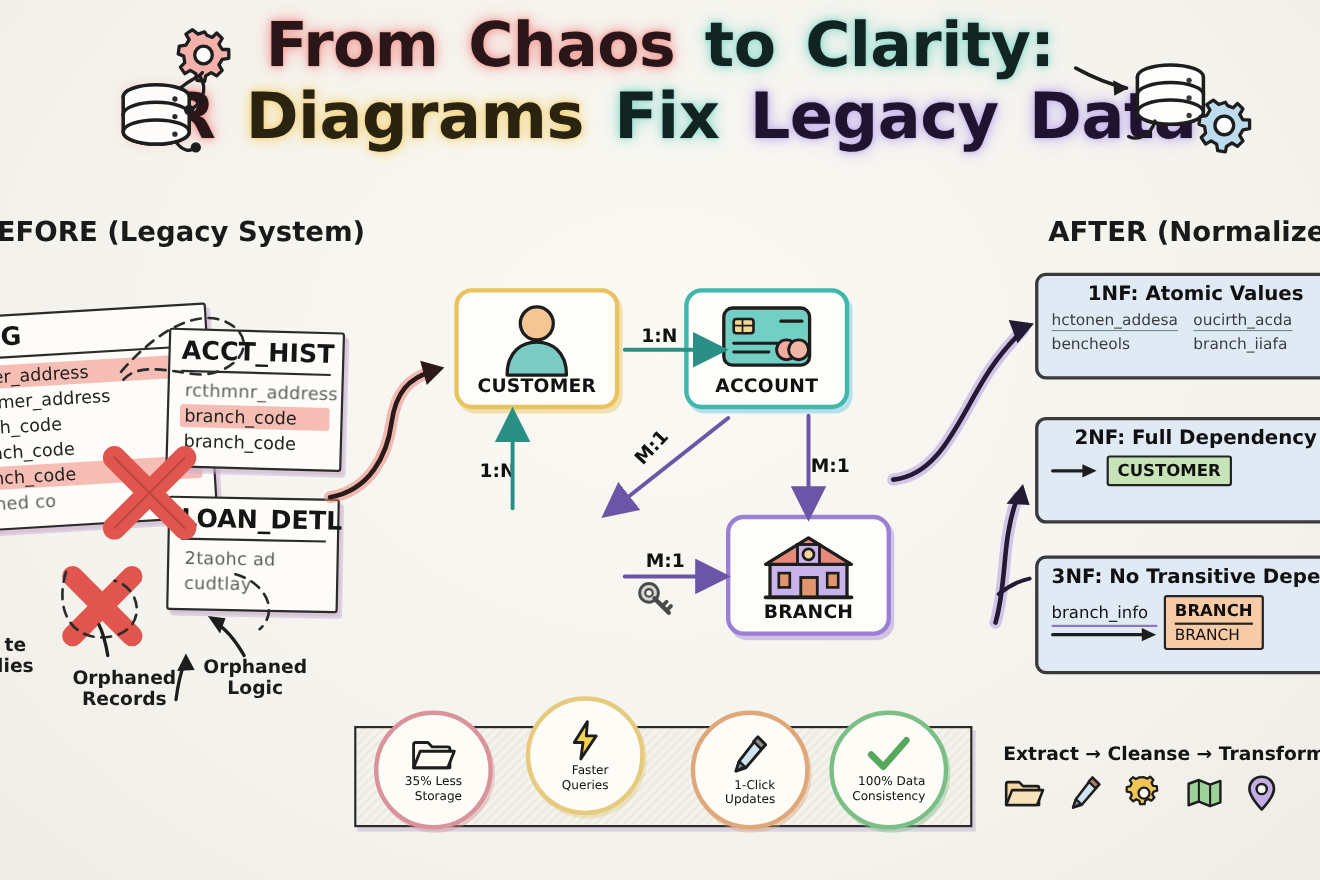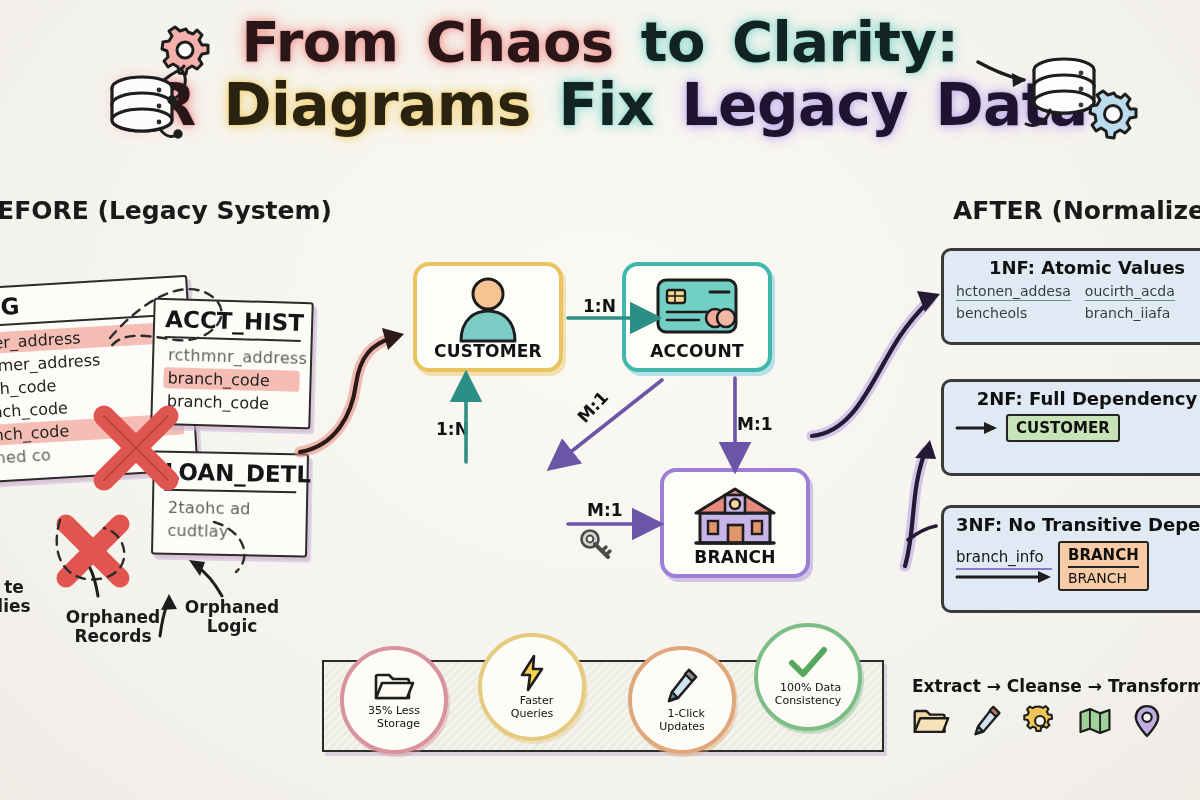--- a/index.html
+++ b/index.html
@@ -202,21 +202,21 @@
     text-align: center;
   }
   .result-text {
     font-family: "DejaVu Sans", sans-serif;
     font-size: 11px; font-weight: normal; color: #111;
     line-height: 1.1; white-space: pre-line; margin-top: 3px; text-align: right;
   }
   #badge-0 { left: 340px; top: 646px; border-color:#d9939d; box-shadow: 2px 3px 0 rgba(217,147,157,.4); }
   #badge-1 { left: 478px; top: 633px; border-color:#e6ca7d; box-shadow: 2px 3px 0 rgba(230,202,125,.4); }
   #badge-2 { left: 628px; top: 646px; border-color:#e0a87a; box-shadow: 2px 3px 0 rgba(224,168,122,.4); }
-  #badge-3 { left: 754px; top: 623px; border-color:#7cbf86; box-shadow: 2px 3px 0 rgba(124,191,134,.4); }
+  #badge-3 { left: 754px; top: 646px; border-color:#7cbf86; box-shadow: 2px 3px 0 rgba(124,191,134,.4); }
 
   
   #pipeline {
     position: absolute; left: 912px; top: 676px; width: 300px;
   }
   #pipeline-text {
     font-family: "DejaVu Sans", sans-serif;
     font-size: 17px; font-weight: bold; color: #141414;
     white-space: nowrap;
   }

